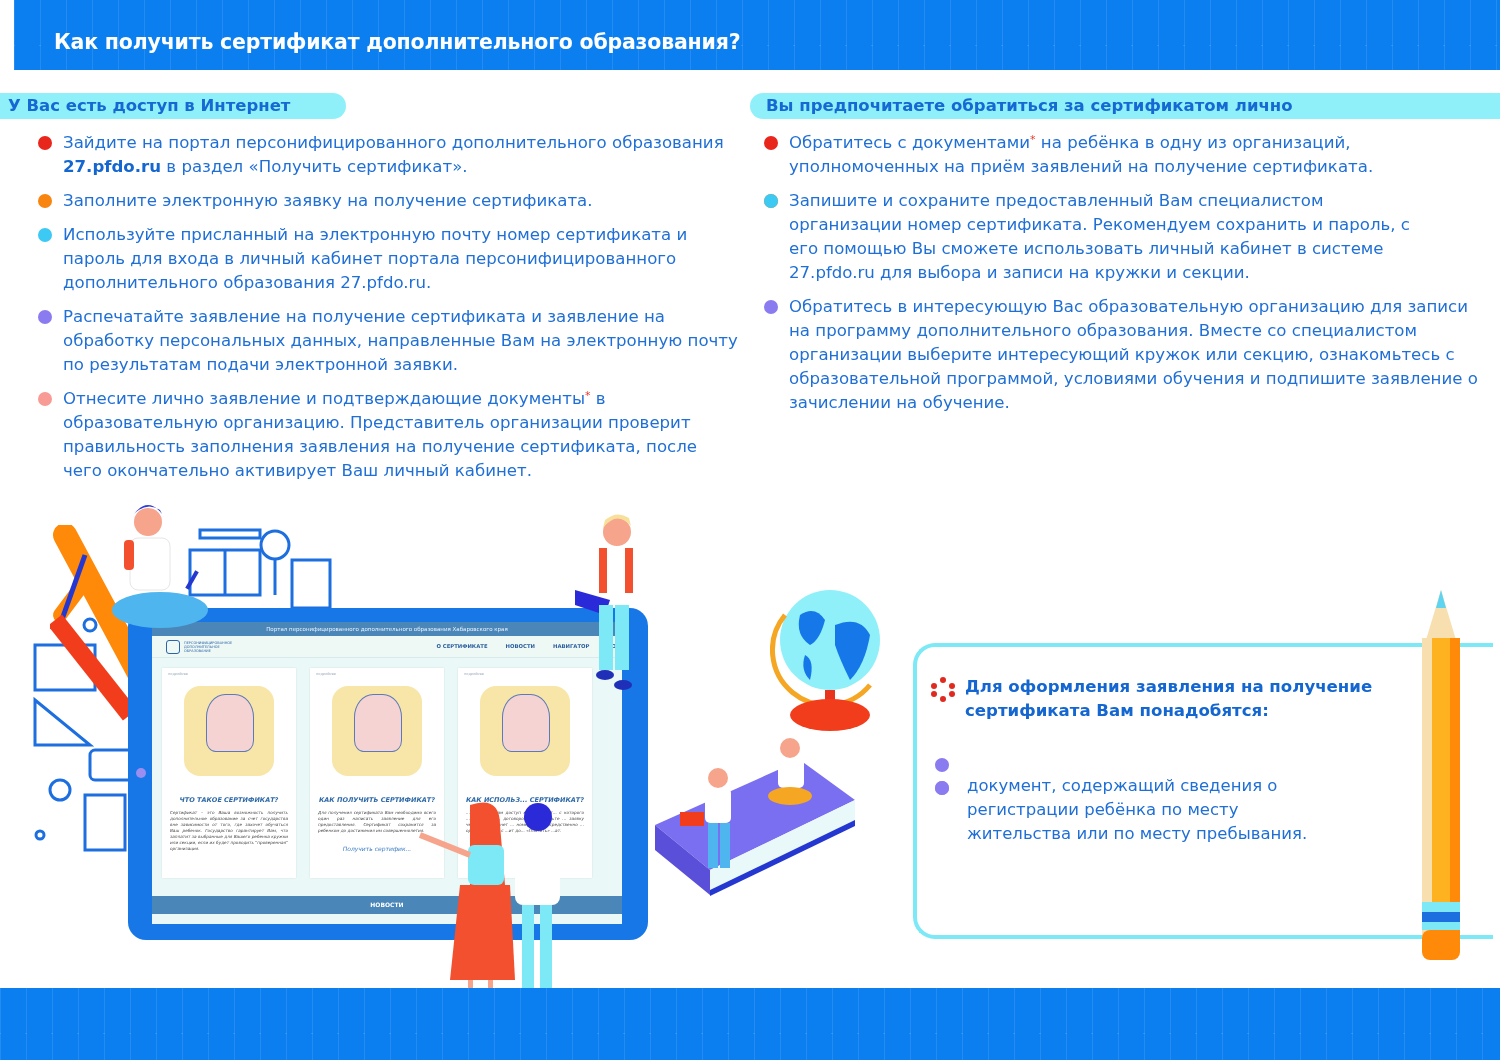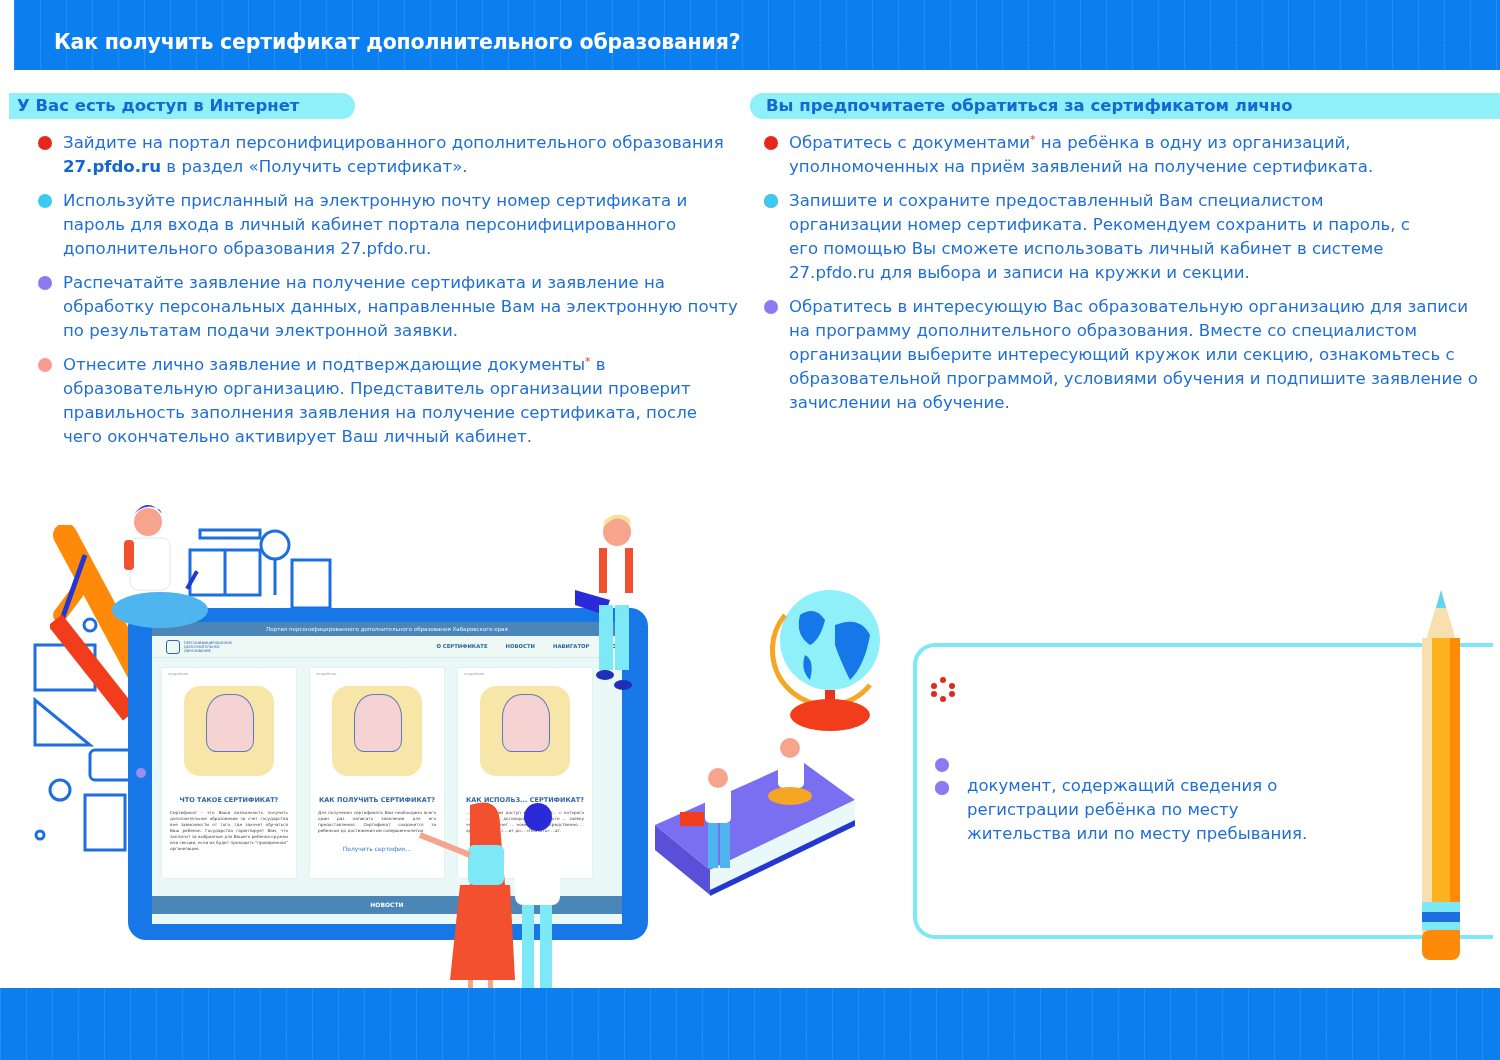--- a/index.html
+++ b/index.html
@@ -18,21 +18,21 @@
   .header { position: absolute; left: 14px; top: 0; width: 1500px; height: 70px; }
   .header h1 { position: absolute; left: 40px; top: 30px; font-size: 20.5px; font-weight: bold; color: #ffffff; letter-spacing: -0.2px; }
 
   .footer { position: absolute; left: 0; top: 988px; width: 1500px; height: 72px; }
 
   .section-pill {
     position: absolute; height: 26px; border-radius: 0 14px 14px 0;
     background: #8ff0fa; color: #1668d3; font-weight: bold; font-size: 16.5px;
     line-height: 26px; padding-left: 40px;
   }
-  .pill-left { left: 9px; top: 93px; width: 346px; padding-left: 8px; }
+  .pill-left { left: 0; top: 93px; width: 346px; padding-left: 8px; }
   .pill-right { left: 750px; top: 93px; width: 750px; border-radius: 14px 0 0 14px; padding-left: 16px; }
 
   .steps { position: absolute; list-style: none; }
   .steps li { position: relative; padding-left: 25px; font-size: 16.6px; line-height: 24px; color: #1f6fd6; margin-bottom: 10px; }
   .steps li .dot { position: absolute; left: 0; top: 5px; width: 14px; height: 14px; border-radius: 50%; }
   .steps li .ast { color: #e8392a; font-size: 11px; vertical-align: top; position: relative; top: -3px; }
   .steps li b { color: #1466d0; }
   .steps-left { left: 38px; top: 131px; width: 700px; }
   .steps-right { left: 764px; top: 131px; width: 730px; }
 
@@ -50,21 +50,21 @@
   
   .illus { position: absolute; }
   .tablet { left: 128px; top: 608px; width: 520px; height: 332px; background: #1777e6; border-radius: 18px; }
   .tablet-screen { position: absolute; left: 24px; top: 14px; width: 470px; height: 302px; background: #eaf8f8; overflow: hidden; }
   .portal-bar { height: 14px; background: #4a86b8; color: #e8f3ff; font-size: 5.5px; text-align: center; line-height: 14px; }
   .portal-nav { height: 22px; background: #eef8f5; position: relative; border-bottom: 1px solid #d7ebea; }
   .portal-logo { position: absolute; left: 14px; top: 4px; width: 14px; height: 14px; border: 1.5px solid #2b64a8; border-radius: 3px; }
   .portal-logo-text { position: absolute; left: 32px; top: 5px; font-size: 3.5px; line-height: 4px; color: #2b64a8; width: 60px; }
   .portal-menu { position: absolute; right: 6px; top: 7px; display: flex; gap: 18px; font-size: 5.3px; font-weight: bold; color: #2b5f9e; }
   .cards { position: absolute; left: 10px; top: 46px; display: flex; gap: 14px; }
-  .card { width: 134px; height: 210px; background: #ffffff; position: relative; box-shadow: 0 0 2px rgba(0,0,0,0.1); }
+  .card { width: 134px; height: 210px; background: #ffffff; position: relative; box-shadow: 0 0 2px rgba(0,0,0,0.1); font-style: italic; }
   .card .sub { position: absolute; left: 6px; top: 4px; font-size: 3.5px; color: #9ab; }
   .card .pic { position: absolute; left: 22px; top: 18px; width: 90px; height: 90px; background: #f8e6a8; border-radius: 16px; }
   .card .pic::after { content: ""; position: absolute; left: 22px; top: 8px; width: 46px; height: 56px; border: 1.5px solid #5b7ab8; border-radius: 40% 40% 20% 20%; background: #f6d3d3; }
   .card .ttl { position: absolute; left: 0; width: 100%; top: 128px; text-align: center; font-size: 6.5px; font-weight: bold; color: #2f6aa8; }
   .card .txt { position: absolute; left: 8px; right: 8px; top: 142px; font-size: 4.2px; line-height: 6px; color: #444; text-align: justify; }
   .card .lnk { position: absolute; left: 0; width: 100%; top: 177px; text-align: center; font-size: 6px; color: #3a7cc4; }
   .portal-foot { position: absolute; left: 0; bottom: 10px; width: 100%; height: 18px; background: #4a86b8; color: #fff; font-size: 6px; font-weight: bold; text-align: center; line-height: 18px; }
 </style>
 </head>
 <body>
@@ -74,20 +74,24 @@
 </div>
 
 <div class="section-pill pill-left">У Вас есть доступ в Интернет</div>
 
 <ul class="steps steps-left">
   <li>
     <span class="dot" style="background:#e8261b"></span>
     <span>Зайдите на портал персонифицированного дополнительного образования </span><b>27.pfdo.ru</b><span> в раздел «Получить сертификат».</span>
   </li>
   <li>
+    <span class="dot" style="background:#f7850f"></span>
+    <span>Заполните электронную заявку на получение сертификата.</span>
+  </li>
+  <li>
     <span class="dot" style="background:#3cc9f3"></span>
     <span>Используйте присланный на электронную почту номер сертификата и пароль для входа в личный кабинет  портала персонифицированного дополнительного образования 27.pfdo.ru.</span>
   </li>
   <li>
     <span class="dot" style="background:#8b7bf0"></span>
     <span>Распечатайте заявление на получение сертификата и заявление на обработку персональных данных, направленные Вам на электронную почту по результатам подачи электронной заявки.</span>
   </li>
   <li>
     <span class="dot" style="background:#f79b94"></span>
     <span>Отнесите лично заявление и подтверждающие документы</span><span class="ast">*</span><span> в образовательную организацию. Представитель организации проверит правильность заполнения заявления на получение сертификата, после чего окончательно активирует Ваш личный кабинет.</span>
@@ -116,20 +120,21 @@
 
 <div class="docs-box">
   <div class="docs-icon">
     <span style="left:9px;top:0"></span>
     <span style="left:0;top:6px"></span>
     <span style="left:18px;top:6px"></span>
     <span style="left:0;top:14px"></span>
     <span style="left:18px;top:14px"></span>
     <span style="left:9px;top:19px"></span>
   </div>
+  <div class="docs-title">Для оформления заявления на получение сертификата Вам понадобятся:</div>
   <ul class="docs-list">
     <li><span class="dot"></span></li>
     <li><span class="dot"></span></li>
     <li style="width:400px"><span class="dot"></span><span>документ, содержащий сведения о регистрации ребёнка по месту жительства или по месту пребывания.</span></li>
   </ul>
 </div>
 
 <svg class="illus" style="left:1416px;top:590px" width="50" height="380" viewBox="0 0 50 380">
   <polygon points="25,0 10,50 40,50" fill="#f8dfb0"></polygon>
   <polygon points="25,0 20,18 30,18" fill="#5fd4f0"></polygon>

